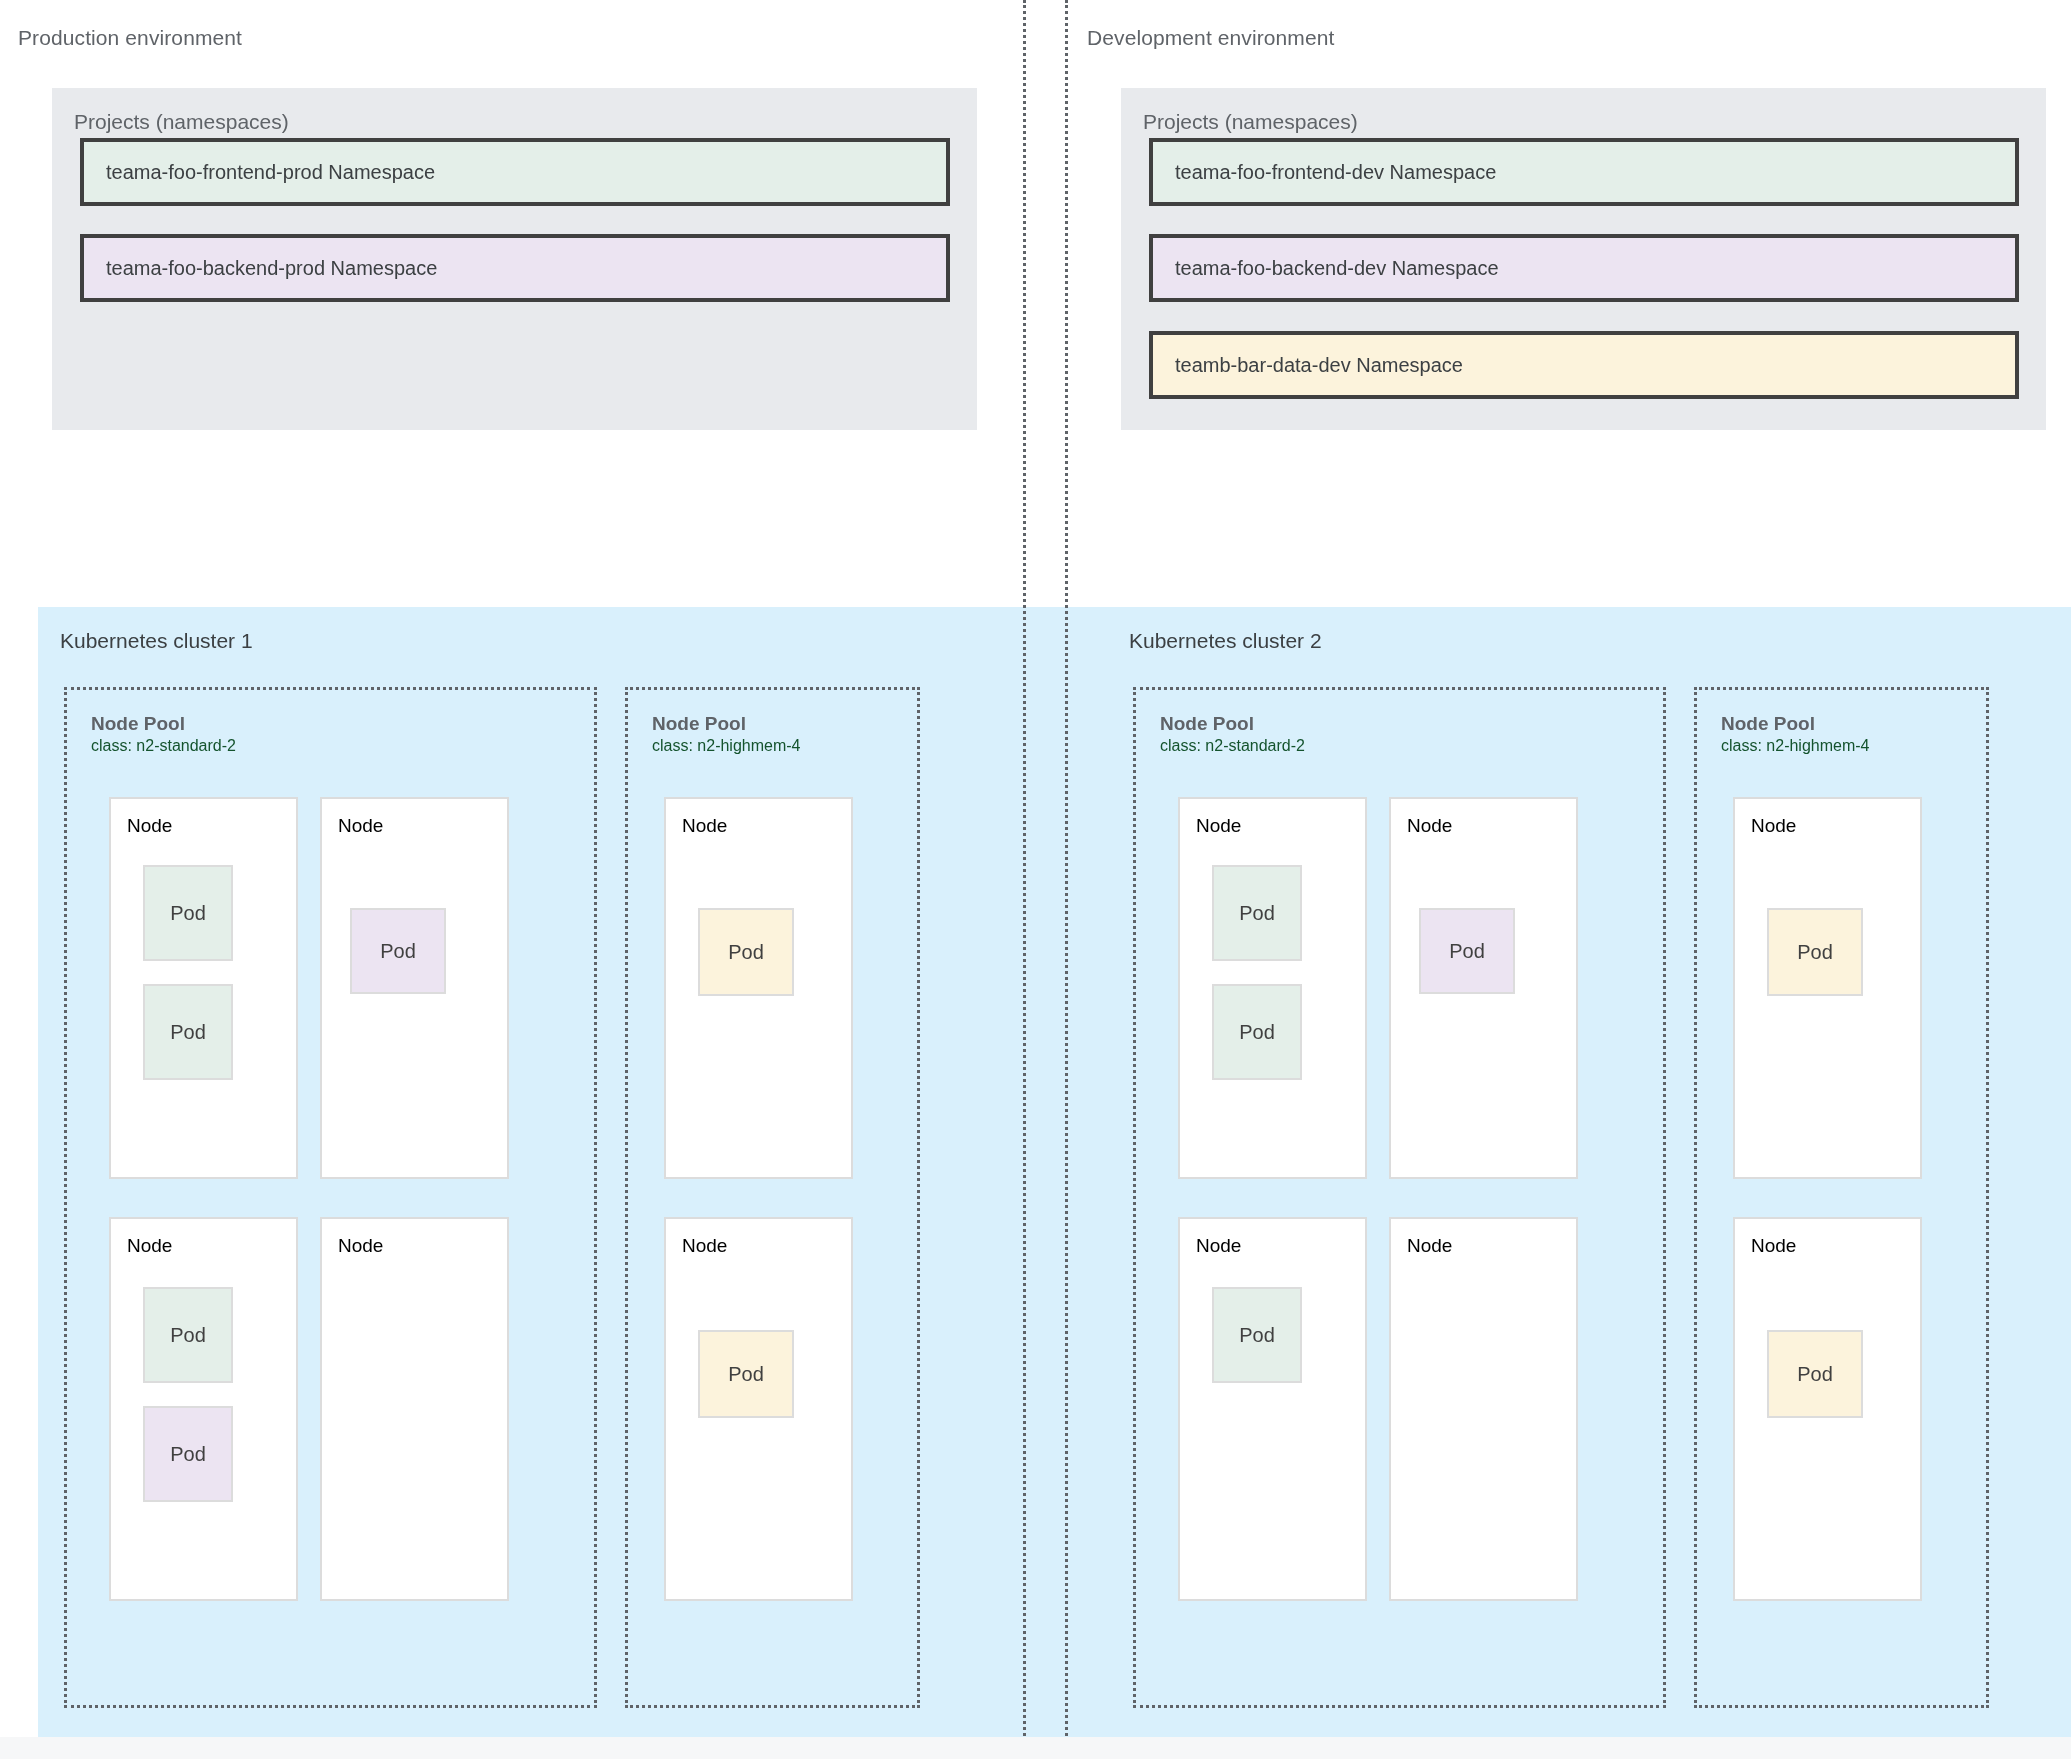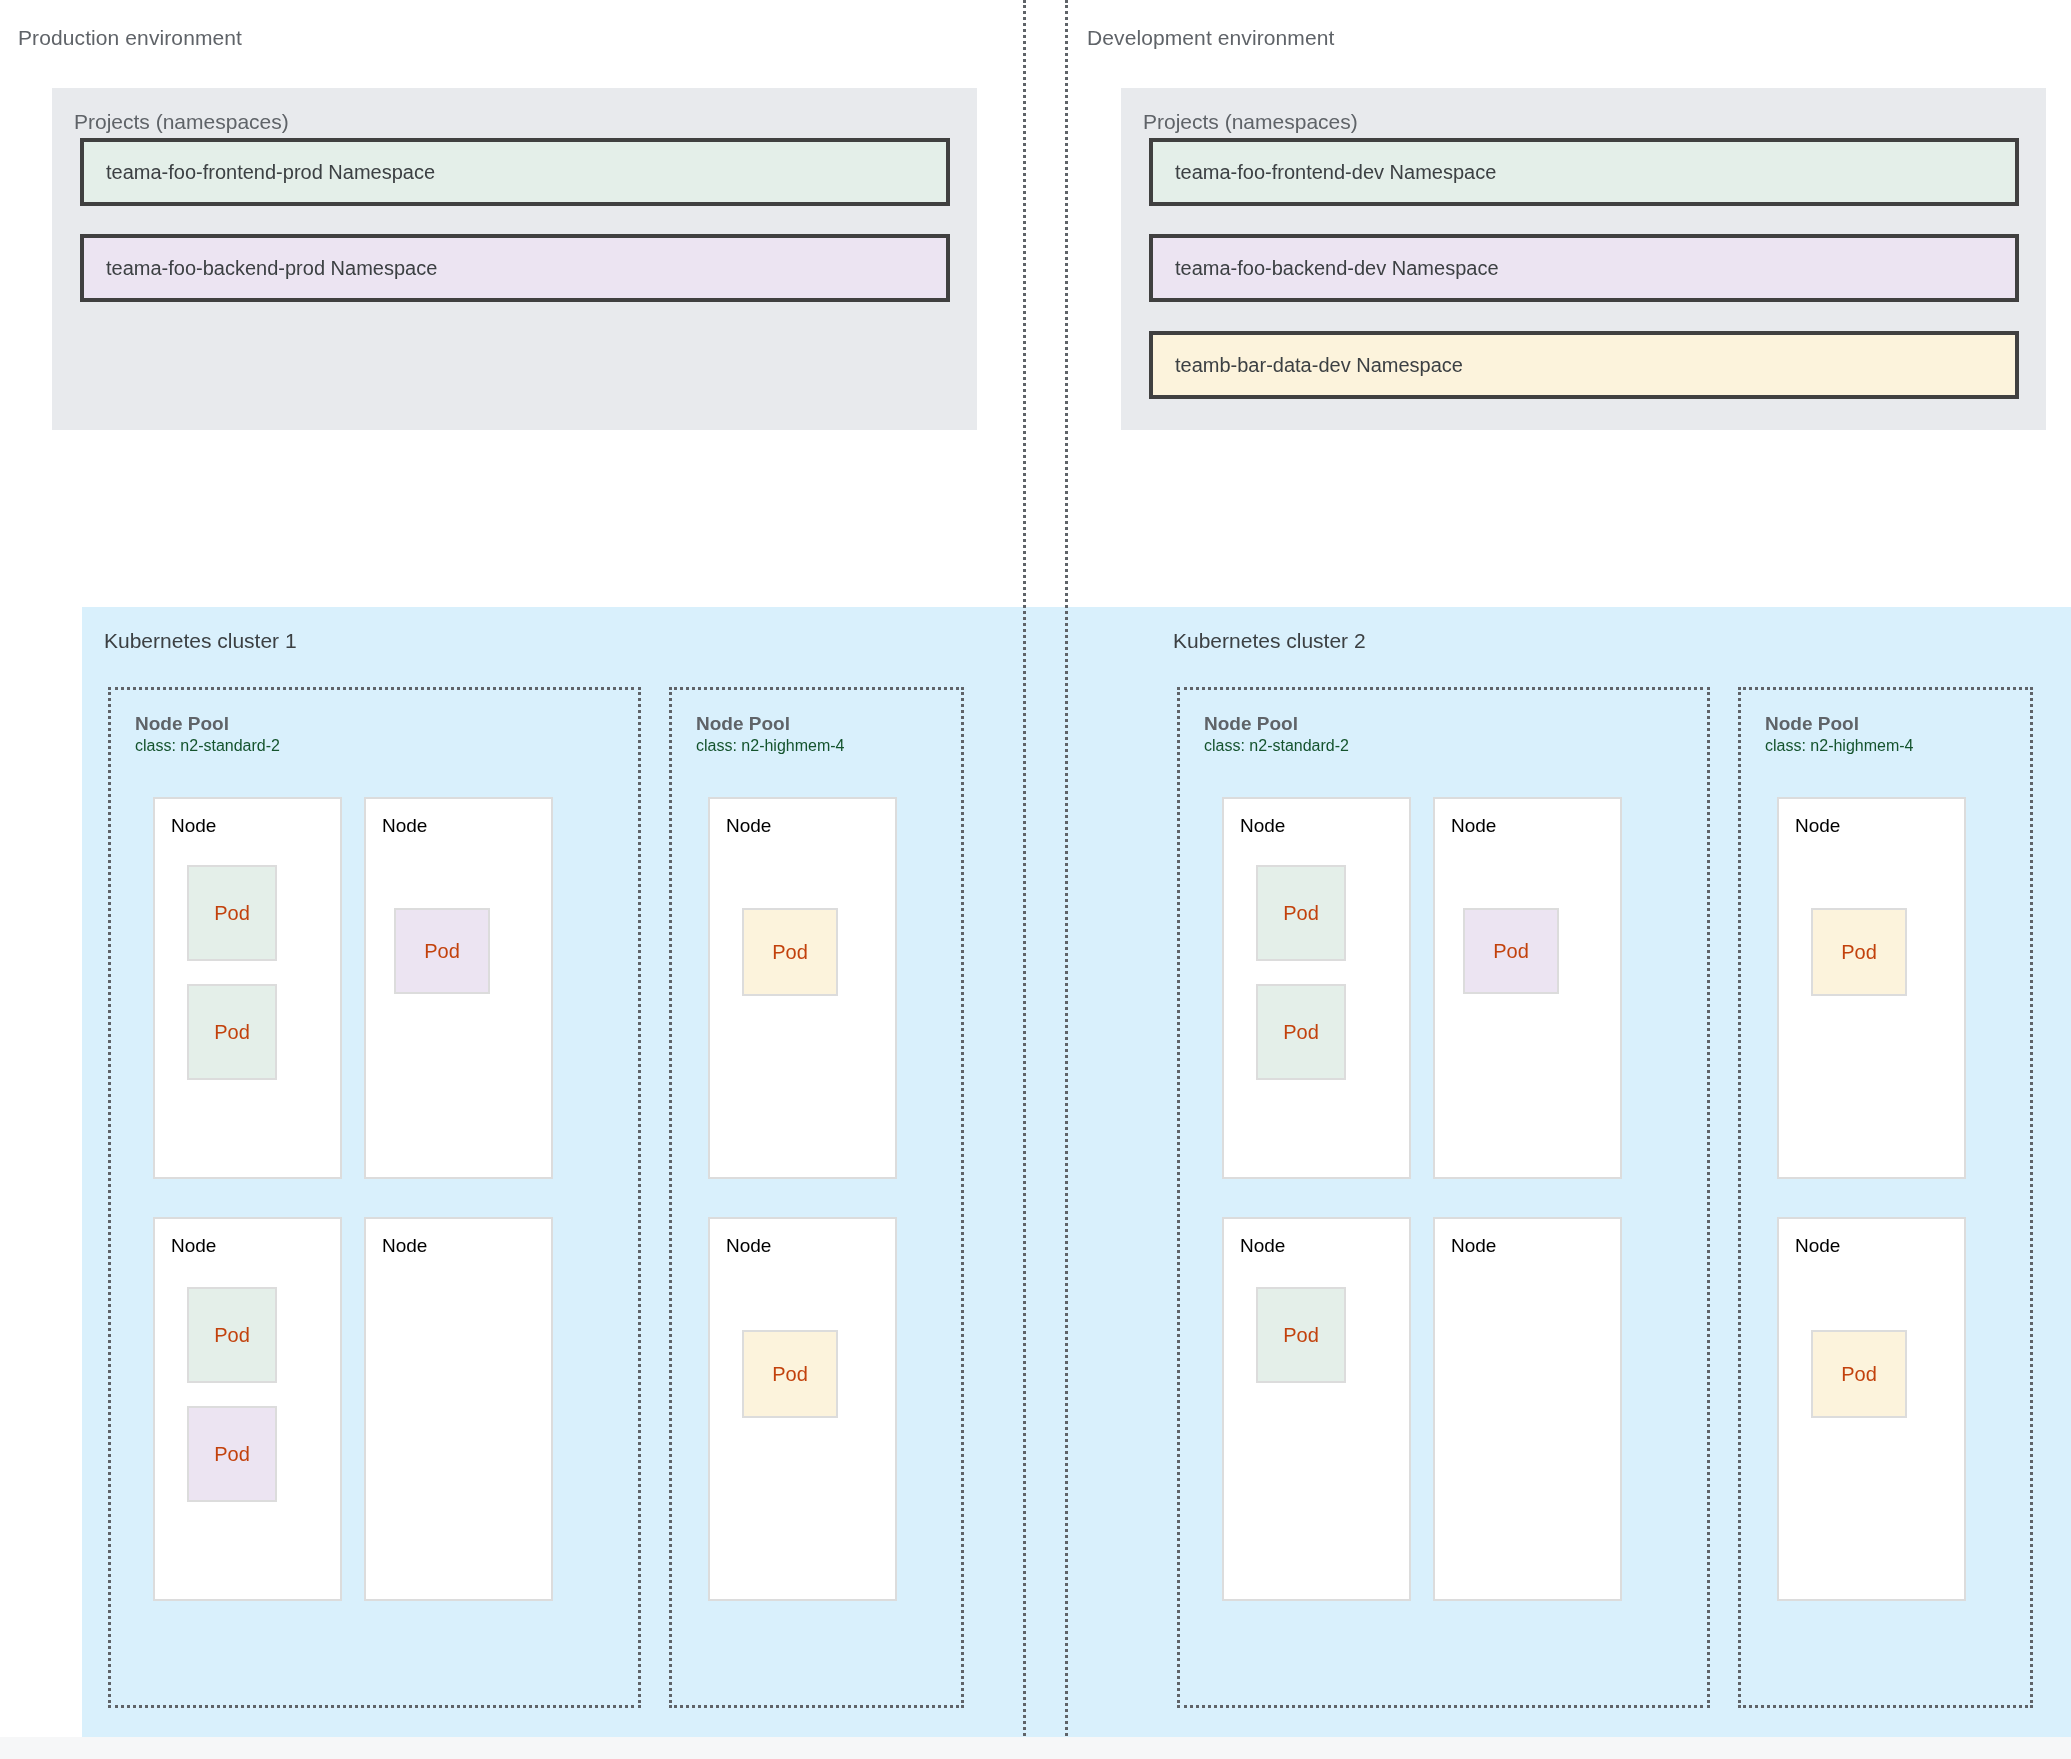--- a/index.html
+++ b/index.html
@@ -100,21 +100,20 @@
   .ns-yellow { background: #fcf3dc; }
 
   
   .cluster-panel {
     position: absolute;
     left: 38px;
     top: 607px;
     width: 1088px;
     height: 1130px;
     background: #d9f0fc;
-    margin-left: 44px;
   }
   .cluster-title {
     position: absolute;
     left: 22px;
     top: 22px;
     font-size: 21px;
     color: #3c4043;
     white-space: nowrap;
   }
 
@@ -170,21 +169,21 @@
 
   
   .pod {
     position: absolute;
     border: 2px solid #dcdcdc;
     box-sizing: border-box;
     display: flex;
     align-items: center;
     justify-content: center;
     font-size: 20px;
-    color: #c2410c;
+    color: #404040;
   }
   .pod-green  { background: #e4efe9; }
   .pod-purple { background: #ece4f2; }
   .pod-yellow { background: #fcf3dc; }
 
   
   .pod-a1 { left: 32px; top: 66px;  width: 90px;  height: 96px; }
   .pod-a2 { left: 32px; top: 185px; width: 90px;  height: 96px; }
   .pod-b1 { left: 28px; top: 109px; width: 96px;  height: 86px; }
   .pod-c1 { left: 32px; top: 109px; width: 96px;  height: 88px; }

